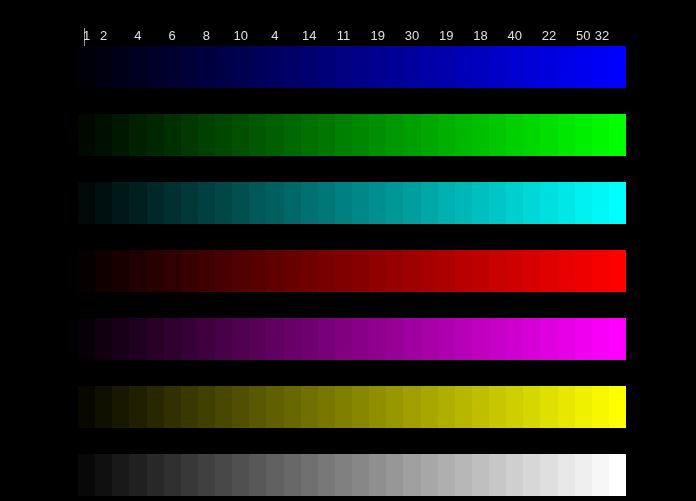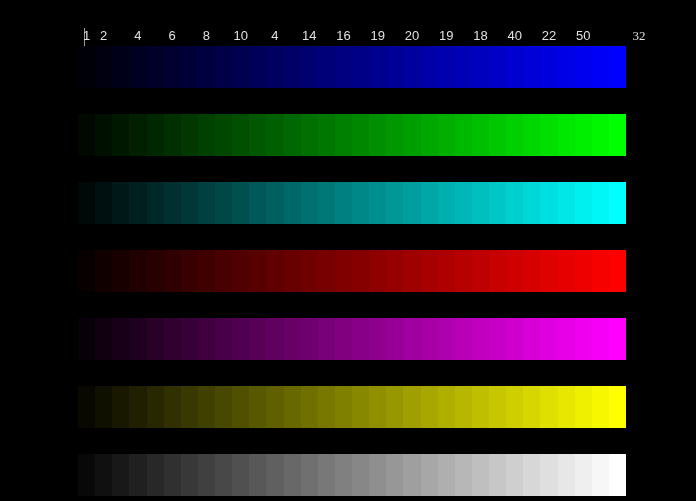--- a/index.html
+++ b/index.html
@@ -60,29 +60,29 @@
   <div class="scale-row" id="scale-row">
     <div class="scale-cursor"></div>
   <span class="scale-label" style="left: 8.5625px;">1</span>
       <span class="scale-label" style="left: 25.6875px;">2</span>
       <span class="scale-label" style="left: 59.9375px;">4</span>
       <span class="scale-label" style="left: 94.1875px;">6</span>
       <span class="scale-label" style="left: 128.438px;">8</span>
       <span class="scale-label" style="left: 162.688px;">10</span>
       <span class="scale-label" style="left: 196.938px;">4</span>
       <span class="scale-label" style="left: 231.188px;">14</span>
-      <span class="scale-label" style="left: 265.438px;">16</span>
+      <span class="scale-label" style="left: 265.438px;">11</span>
       <span class="scale-label" style="left: 299.688px;">19</span>
-      <span class="scale-label" style="left: 333.938px;">20</span>
+      <span class="scale-label" style="left: 333.938px;">30</span>
       <span class="scale-label" style="left: 368.188px;">19</span>
       <span class="scale-label" style="left: 402.438px;">18</span>
       <span class="scale-label" style="left: 436.688px;">40</span>
       <span class="scale-label" style="left: 470.938px;">22</span>
       <span class="scale-label" style="left: 505.188px;">50</span>
-      <span class="scale-label" style="left: 561px; font-family: Liberation Serif, serif;">32</span>
+      <span class="scale-label" style="left: 524px;">32</span>
     </div>
   <div class="ramps" id="ramps">
       <div class="ramp">
         <div class="step" style="background: rgb(0, 0, 8);"></div>
         <div class="step" style="background: rgb(0, 0, 16);"></div>
         <div class="step" style="background: rgb(0, 0, 24);"></div>
         <div class="step" style="background: rgb(0, 0, 32);"></div>
         <div class="step" style="background: rgb(0, 0, 40);"></div>
         <div class="step" style="background: rgb(0, 0, 48);"></div>
         <div class="step" style="background: rgb(0, 0, 56);"></div>

